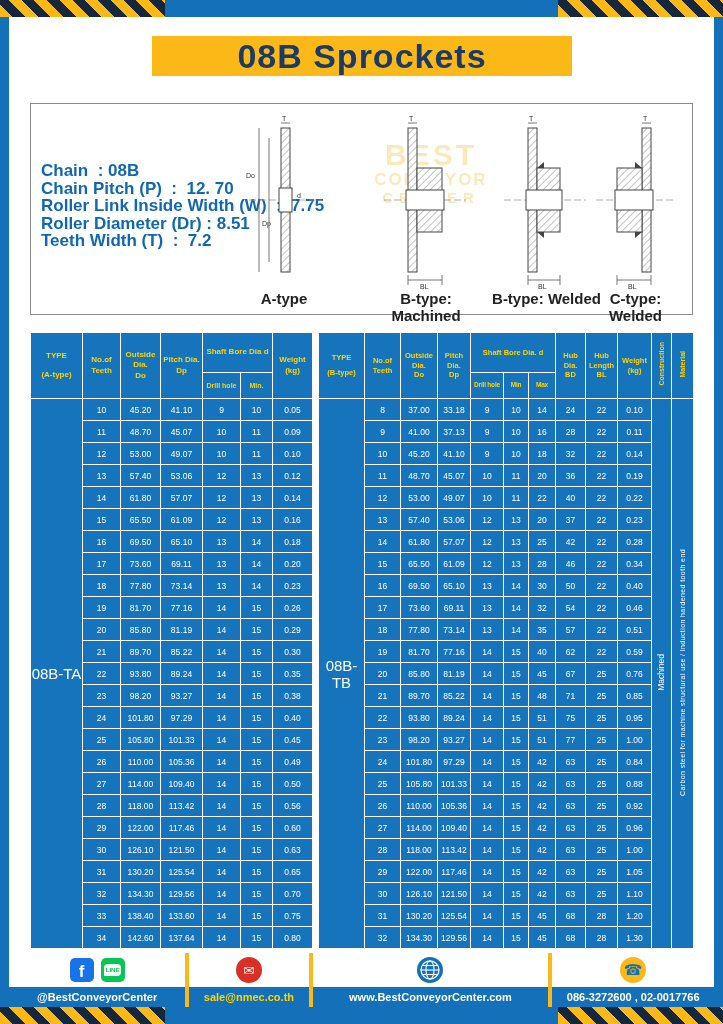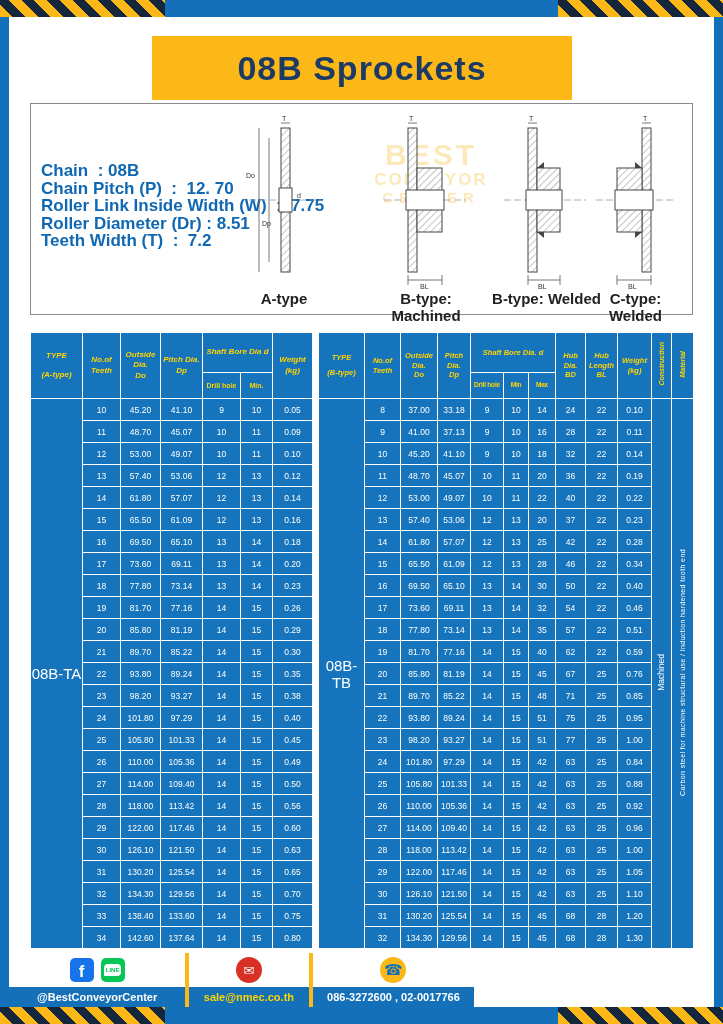--- a/index.html
+++ b/index.html
@@ -10,21 +10,21 @@
   
   .hazard { position:absolute; left:0; width:100%; height:17px; background:#1470b8; }
   .hazard.top { top:0; } .hazard.bottom { bottom:0; }
   .hz-seg { position:absolute; top:0; height:100%; width:165px;
             background:repeating-linear-gradient(45deg,#fcb817 0 9px,#15273c 9px 18px); }
   .hz-seg.left { left:0; } .hz-seg.right { right:0; }
   .frame { position:absolute; top:17px; bottom:17px; width:9px; background:#1470b8; }
   .frame.left { left:0; } .frame.right { right:0; }
 
   
-  .banner { position:absolute; top:36px; left:152px; width:420px; height:64px; background:#fcb817;
+  .banner { position:absolute; top:36px; left:152px; width:420px; height:40px; background:#fcb817;
             display:flex; align-items:center; justify-content:center; }
   .banner h1 { font-size:34px; font-weight:bold; color:#1b3a66; letter-spacing:1px; }
 
   
   .drawbox { position:absolute; top:103px; left:30px; width:663px; height:212px;
              background:#fff; border:1px solid #8a8a8a; }
   .specs { position:absolute; left:10px; top:58px; }
   .specs div { color:#1068b3; font-weight:bold; font-size:17px; line-height:17.5px; white-space:pre; }
   .watermark { position:absolute; left:285px; top:34px; width:230px; text-align:center;
                opacity:.28; color:#f4b40d; font-weight:bold; line-height:1.1; pointer-events:none; }
@@ -40,21 +40,21 @@
   .dim { stroke:#555; stroke-width:0.8; }
 
   
   table { border-collapse:collapse; table-layout:fixed; position:absolute; }
   #tableA { left:30px; top:332px; width:282px; }
   #tableB { left:318px; top:332px; width:375px; }
   th, td { border:1px solid #fff; background:#1574bc; text-align:center; vertical-align:middle;
            padding:0; overflow:hidden; }
   th { color:#ffd400; font-size:8px; font-weight:bold; line-height:1.3; white-space:nowrap; }
   td { color:#fff; font-size:8.5px; }
-  thead tr:first-child { height:40px;font-style:italic; }
+  thead tr:first-child { height:40px; }
   thead tr:nth-child(2) { height:26px; }
   thead tr:nth-child(2) th { font-size:7px; }
   #tableB th { font-size:7.5px; }
   #tableB thead tr:nth-child(2) th { font-size:6.5px; letter-spacing:-0.2px; }
   tbody tr { height:22px; }
   .type-label { font-size:15px; }
   .vspan { writing-mode:vertical-rl; transform:rotate(180deg); display:inline-block; line-height:1.1; }
   th .vspan { font-size:7px; }
   .msmall { font-size:7px; letter-spacing:.4px; }
 
@@ -785,20 +785,36 @@
         </div>
     </div>
     <div class="fsec s2">
       <div class="ficons">
         <span class="icon-mail">✉</span>
       </div>
       <div class="fbar">
           <span class="yellow">sale@nmec.co.th</span>
         </div>
     </div>
+    <div class="fsec s3">
+      <div class="ficons">
+        <span class="icon-globe">
+          <svg width="22" height="22" viewBox="0 0 22 22">
+            <circle cx="11" cy="11" r="9" fill="none" stroke="#fff" stroke-width="1.3"></circle>
+            <ellipse cx="11" cy="11" rx="4" ry="9" fill="none" stroke="#fff" stroke-width="1.1"></ellipse>
+            <line x1="2" y1="11" x2="20" y2="11" stroke="#fff" stroke-width="1.1"></line>
+            <line x1="3.5" y1="6.5" x2="18.5" y2="6.5" stroke="#fff" stroke-width="1.1"></line>
+            <line x1="3.5" y1="15.5" x2="18.5" y2="15.5" stroke="#fff" stroke-width="1.1"></line>
+          </svg>
+        </span>
+      </div>
+      <div class="fbar">
+          <span>www.BestConveyorCenter.com</span>
+        </div>
+    </div>
     <div class="fsec s4">
       <div class="ficons">
         <span class="icon-phone">☎</span>
       </div>
       <div class="fbar">
           <span>086-3272600 , 02-0017766</span>
         </div>
     </div>
   </div>
 

